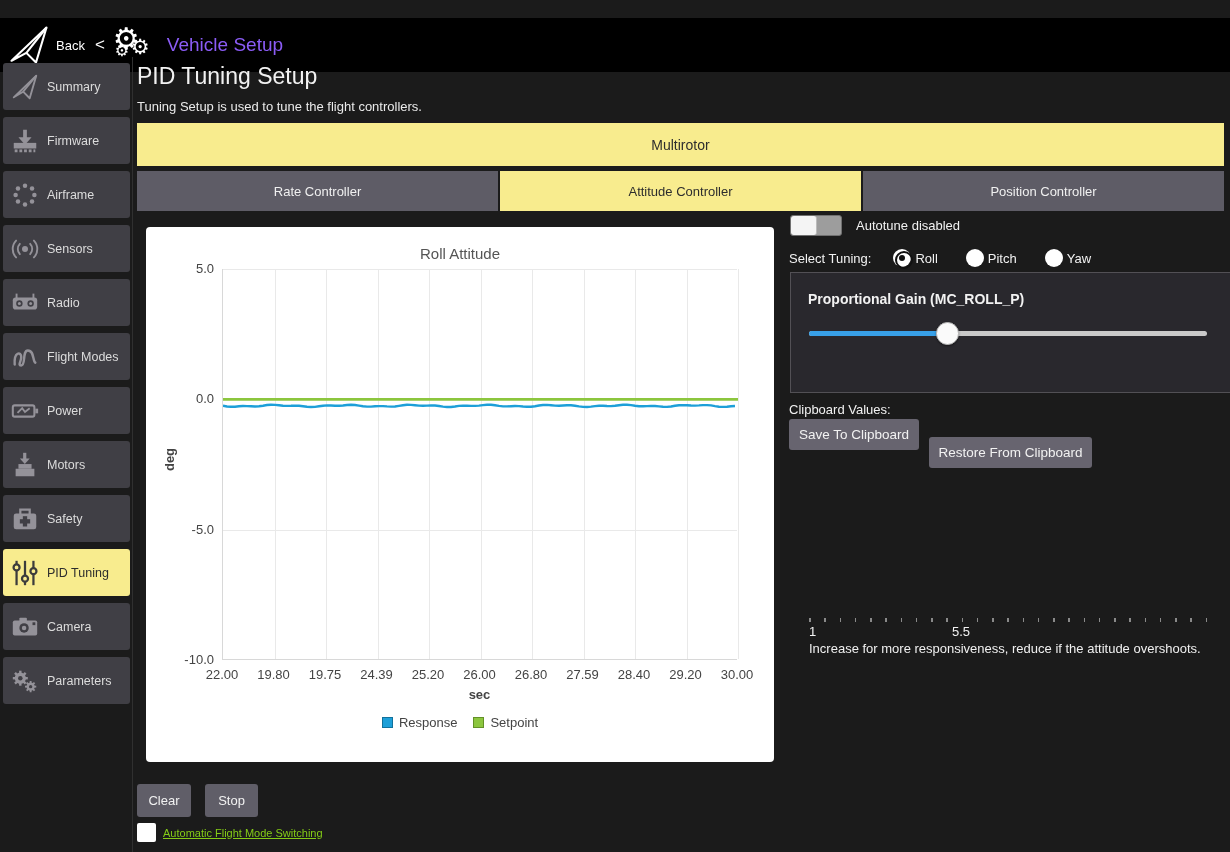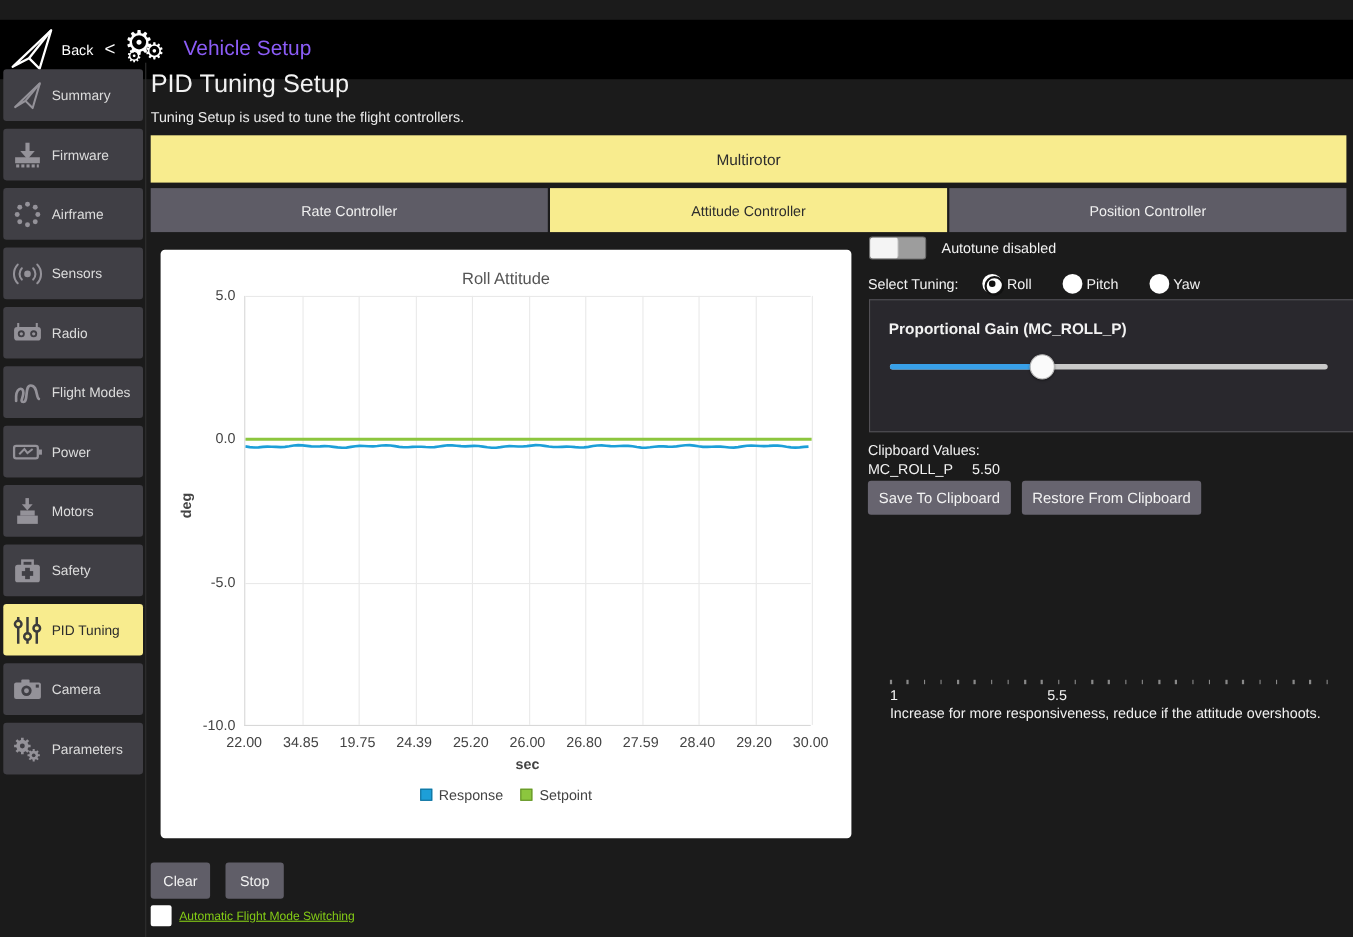--- a/index.html
+++ b/index.html
@@ -89,21 +89,21 @@
            border:1px solid #b5b5b5; border-radius:50%; box-shadow:0 1px 2px rgba(0,0,0,.4); }
   .ticks { position:absolute; left:18px; top:345px; width:398px; display:flex; justify-content:space-between; }
   .ticks i { width:1.5px; height:4px; background:#8a8a8a; }
   .slider-minlab { position:absolute; left:18px;  top:351px; font-size:13px; }
   .slider-maxlab { position:absolute; right:16px; top:351px; font-size:13px; }
   .slider-vallab { position:absolute; left:140px; top:351px; width:60px; text-align:center; font-size:13px; }
   .gain-desc { position:absolute; left:18px; top:368px; font-size:13px; color:#f0f0f0; }
   .clip-head  { position:absolute; left:789px; top:402px; font-size:13px; }
   .clip-value { position:absolute; left:789px; top:419px; font-size:13px; }
   .clip-value .v { margin-left:14px; }
-  .save-btn    { position:absolute; left:789px; top:437px; width:130px; height:31px; background:#67646f; font-size:13.5px; }
+  .save-btn    { position:absolute; left:789px; top:419px; width:130px; height:31px; background:#67646f; font-size:13.5px; }
   .restore-btn { position:absolute; left:929px; top:437px; width:163px; height:31px; background:#67646f; font-size:13.5px; }
 </style>
 </head>
 <body>
 
 <div class="topbar">
   <svg class="qgc-logo" viewBox="0 0 48 48">
     <g fill="none" stroke="#fff" stroke-width="2.4" stroke-linejoin="round">
       <path d="M4 42 L44 4 L32 44 L21 33 Z"></path>
       <path d="M44 4 L21 33"></path>
@@ -306,21 +306,21 @@
       </svg>
     </div>
   <div>
       <div class="ylab" style="left: 6px; top: 34px;">5.0</div>
       <div class="ylab" style="left: 6px; top: 164.333px;">0.0</div>
       <div class="ylab" style="left: 6px; top: 294.667px;">-5.0</div>
       <div class="ylab" style="left: 6px; top: 425px;">-10.0</div>
     </div>
   <div>
       <div class="xlab" style="left: 46px;">22.00</div>
-      <div class="xlab" style="left: 97.5px;">34.85</div>
+      <div class="xlab" style="left: 97.5px;">19.80</div>
       <div class="xlab" style="left: 149px;">19.75</div>
       <div class="xlab" style="left: 200.5px;">24.39</div>
       <div class="xlab" style="left: 252px;">25.20</div>
       <div class="xlab" style="left: 303.5px;">26.00</div>
       <div class="xlab" style="left: 355px;">26.80</div>
       <div class="xlab" style="left: 406.5px;">27.59</div>
       <div class="xlab" style="left: 458px;">28.40</div>
       <div class="xlab" style="left: 509.5px;">29.20</div>
       <div class="xlab" style="left: 561px;">30.00</div>
     </div>

